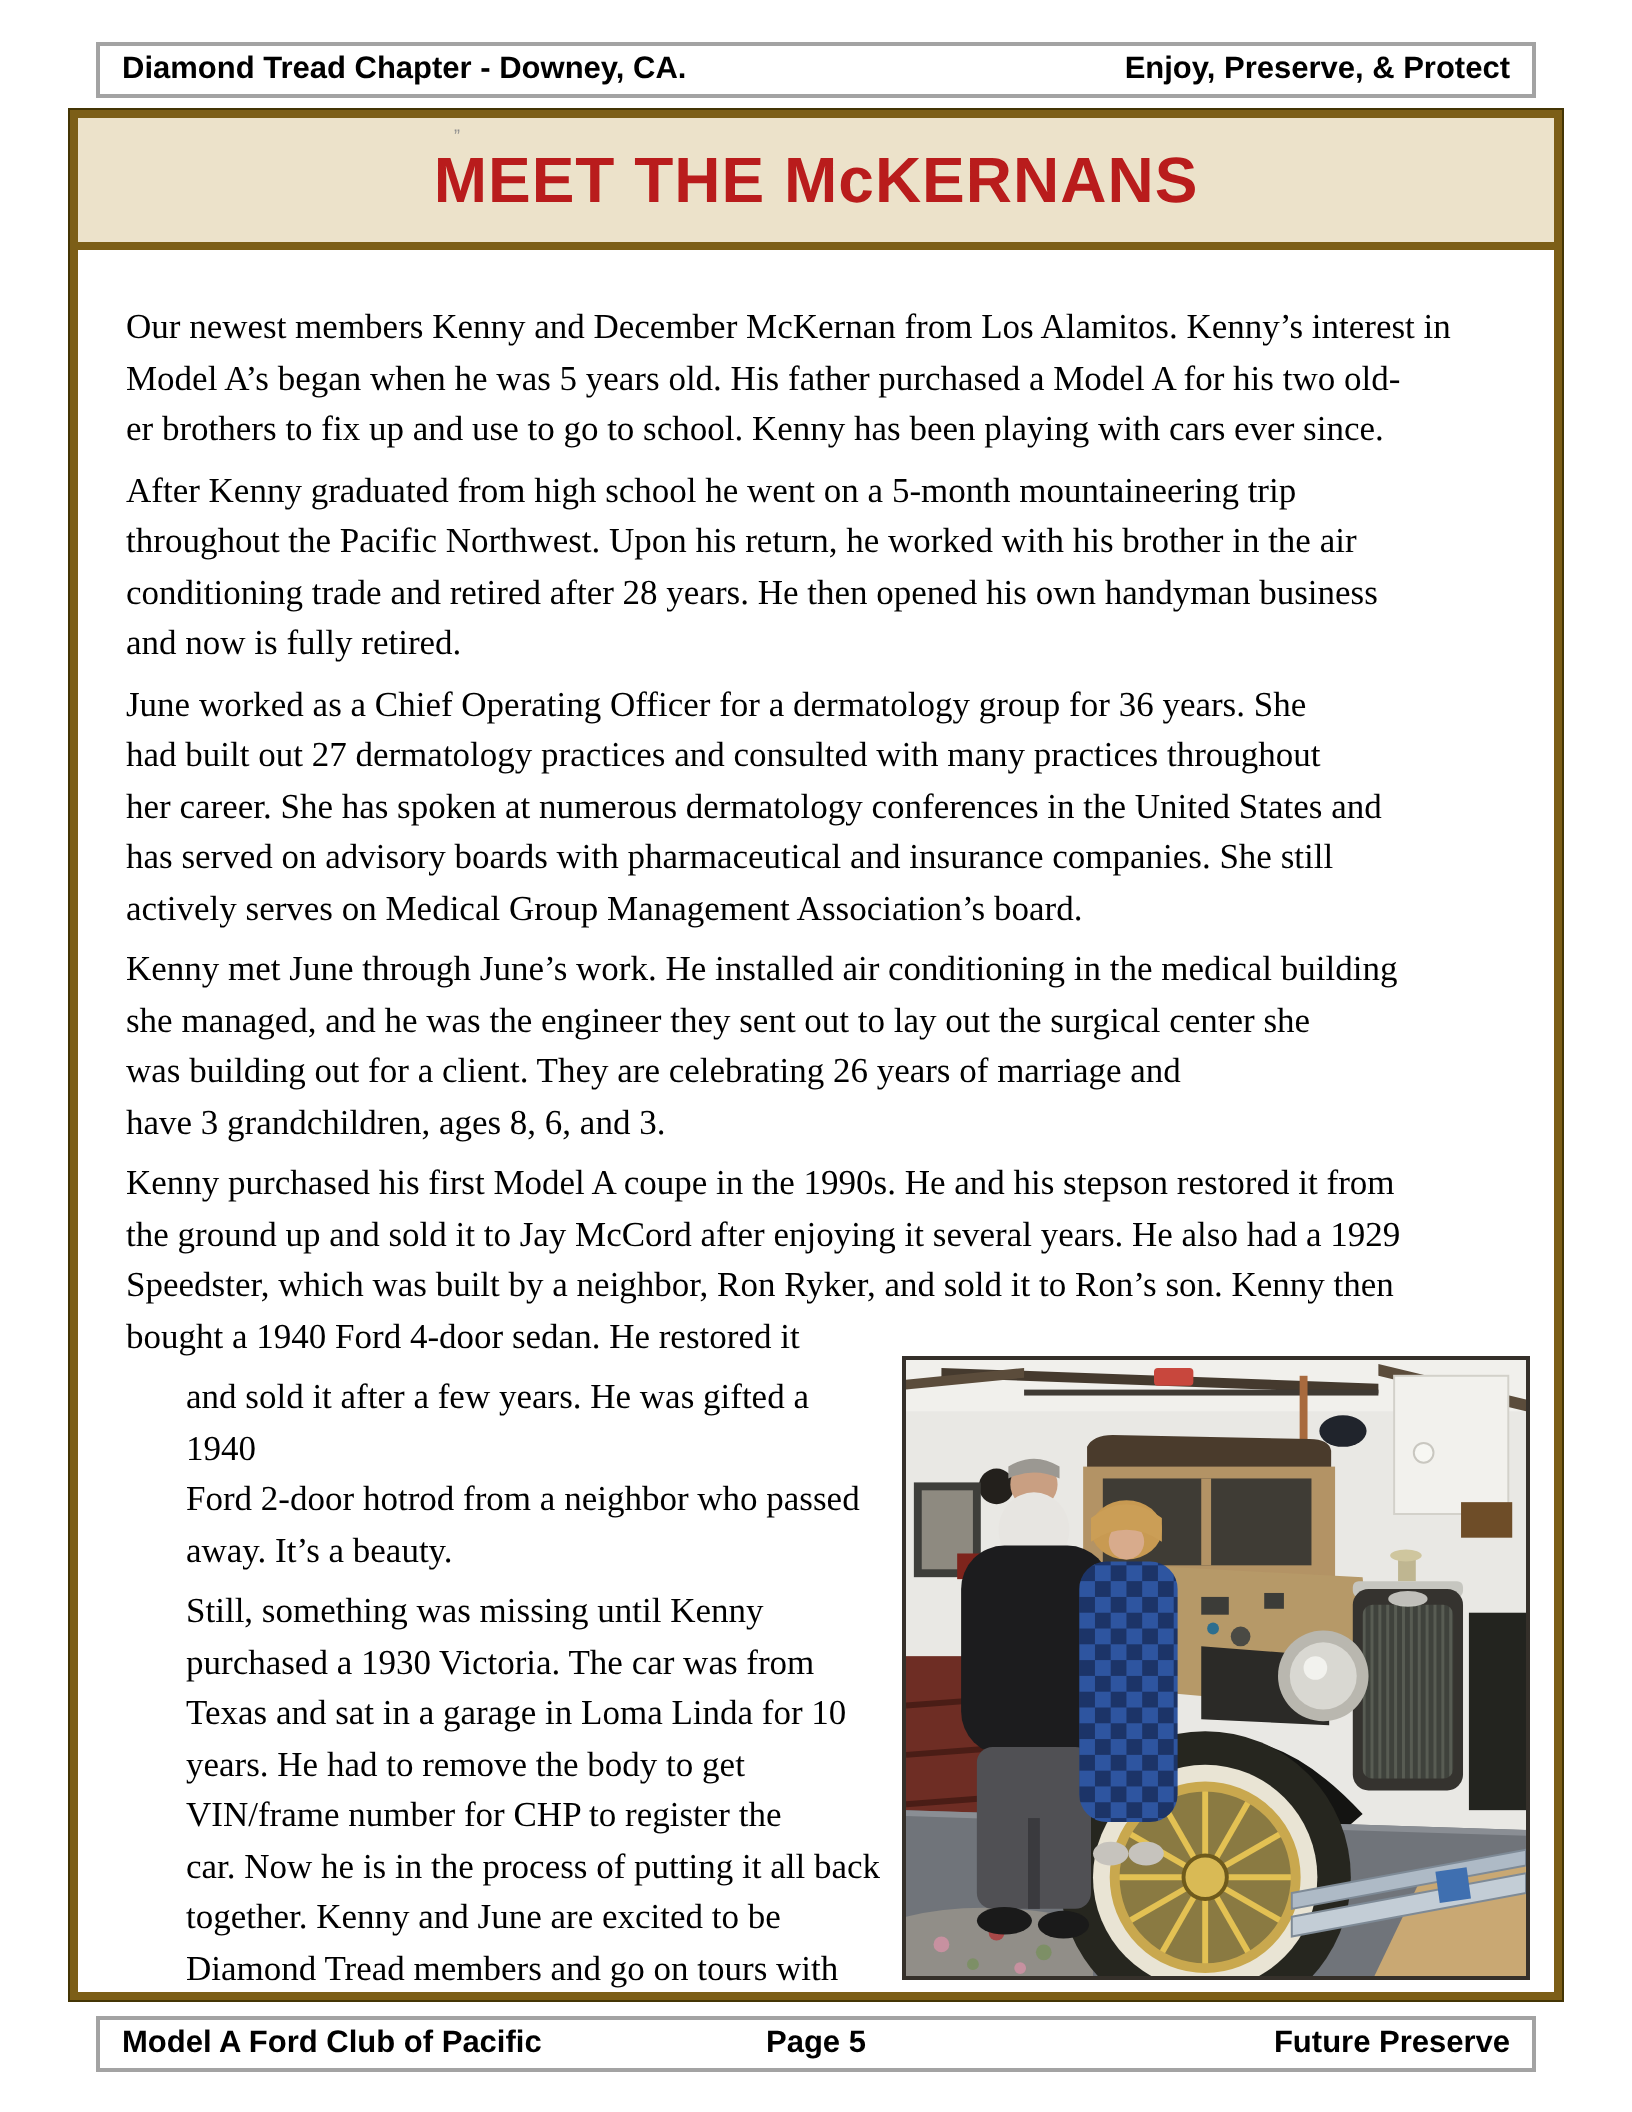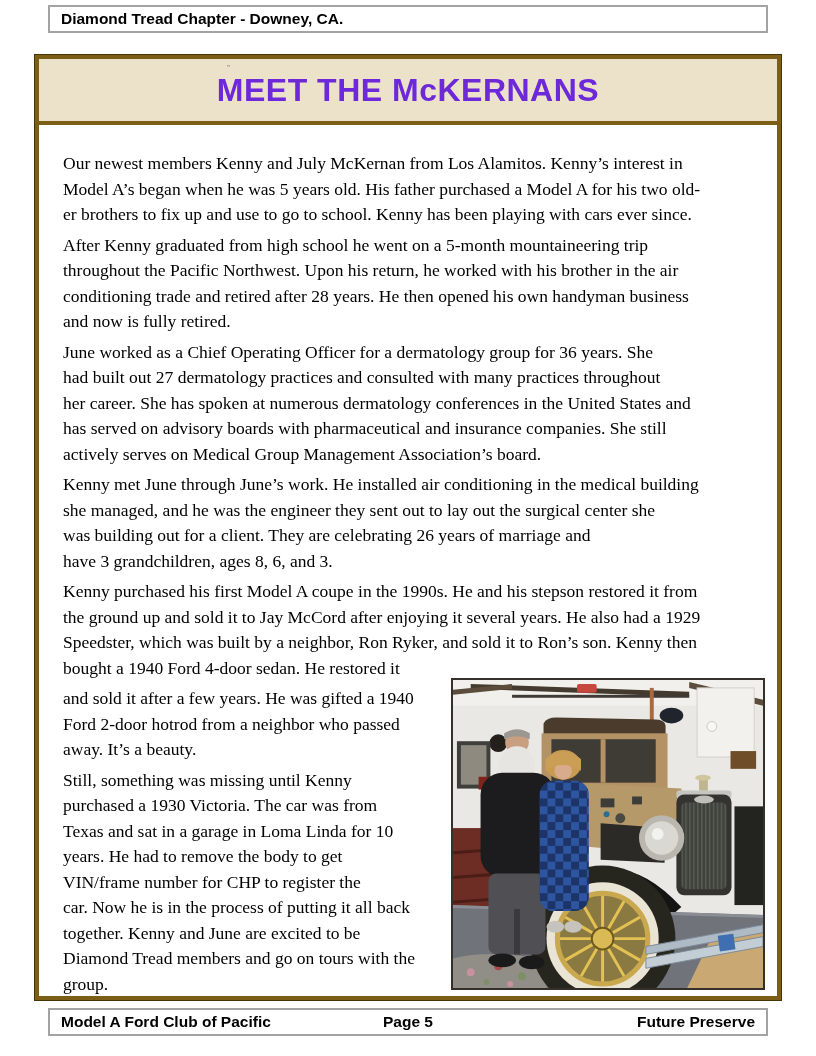--- a/index.html
+++ b/index.html
@@ -7,66 +7,67 @@
     width:816px; height:1056px; background:#ffffff; position:relative;
     font-family:"Liberation Serif", serif; color:#000;
   }
   .barbox {
     position:absolute; left:48px; width:720px; height:28px; box-sizing:border-box;
     border:2px solid #a3a3a3; background:#fff;
     display:flex; align-items:center; justify-content:space-between;
     padding:0 11px; font-family:"Liberation Sans", sans-serif;
     font-weight:bold; font-size:15.5px; white-space:nowrap;
   }
-  .hdr { top:5px; }
+  .hdr { top:21px; }
   .ftr { top:1008px; }
   .ftr-center { position:absolute; left:0; right:0; text-align:center; }
   .frame {
     position:absolute; left:35px; top:55px; width:746px; height:945px;
     box-sizing:border-box; border:4px solid #7c5e17;
     box-shadow:0 0 0 1px #443505; background:#fff; overflow:hidden;
   }
   .banner {
     height:62px; background:#ece2ca; border-bottom:4px solid #7c5e17;
     position:relative; display:flex; align-items:center; justify-content:center;
   }
   .banner h1 {
     margin:0; font-family:"Liberation Sans", sans-serif; font-weight:bold;
-    font-size:32px; letter-spacing:.5px; color:#6d28d9;
+    font-size:32px; letter-spacing:.5px; color:#b91c1c;
   }
   .artifact {
     position:absolute; left:188px; top:4px; font-size:9px; color:#8d8d8d;
     font-family:"Liberation Sans", sans-serif;
   }
   .content { padding:26px 12px 0 24px; font-size:17.5px; line-height:25.5px; }
   .content p { margin:0 0 5px 0; white-space:pre-line; }
-  .wraprow { display:flex; gap:8px; align-items:flex-start; }
+  .wraprow { display:flex; gap:8px; align-items:flex-start;margin-left:30px; }
   .textcol { flex:1 1 auto; min-width:0; }
   .photo {
     flex:0 0 314px; width:314px; height:312px; box-sizing:border-box;
     border:2px solid #35302a; margin-top:-8px; background:#e9e8e4; overflow:hidden;
   }
   .photo svg { display:block; width:100%; height:100%; }
 </style>
 </head>
 <body>
 
 <div class="barbox hdr">
   <span>Diamond Tread Chapter - Downey, CA.</span>
+  <span>Enjoy, Preserve, &amp; Protect</span>
 </div>
 
 <div class="frame">
 
   <div class="banner">
     <span class="artifact">”</span>
     <h1>MEET THE McKERNANS</h1>
   </div>
 
   <div class="content">
-    <p>Our newest members Kenny and July McKernan from Los Alamitos. Kenny’s interest in
+    <p>Our newest members Kenny and December McKernan from Los Alamitos. Kenny’s interest in
 Model A’s began when he was 5 years old. His father purchased a Model A for his two old-
 er brothers to fix up and use to go to school. Kenny has been playing with cars ever since.</p>
     <p>After Kenny graduated from high school he went on a 5-month mountaineering trip
 throughout the Pacific Northwest. Upon his return, he worked with his brother in the air
 conditioning trade and retired after 28 years.  He then opened his own handyman business
 and now is fully retired.</p>
     <p>June worked as a Chief Operating Officer for a dermatology group for 36 years. She
 had built out 27 dermatology practices and consulted with many practices throughout
 her career. She has spoken at numerous dermatology conferences in the United States and
 has served on advisory boards with pharmaceutical and insurance companies. She still

